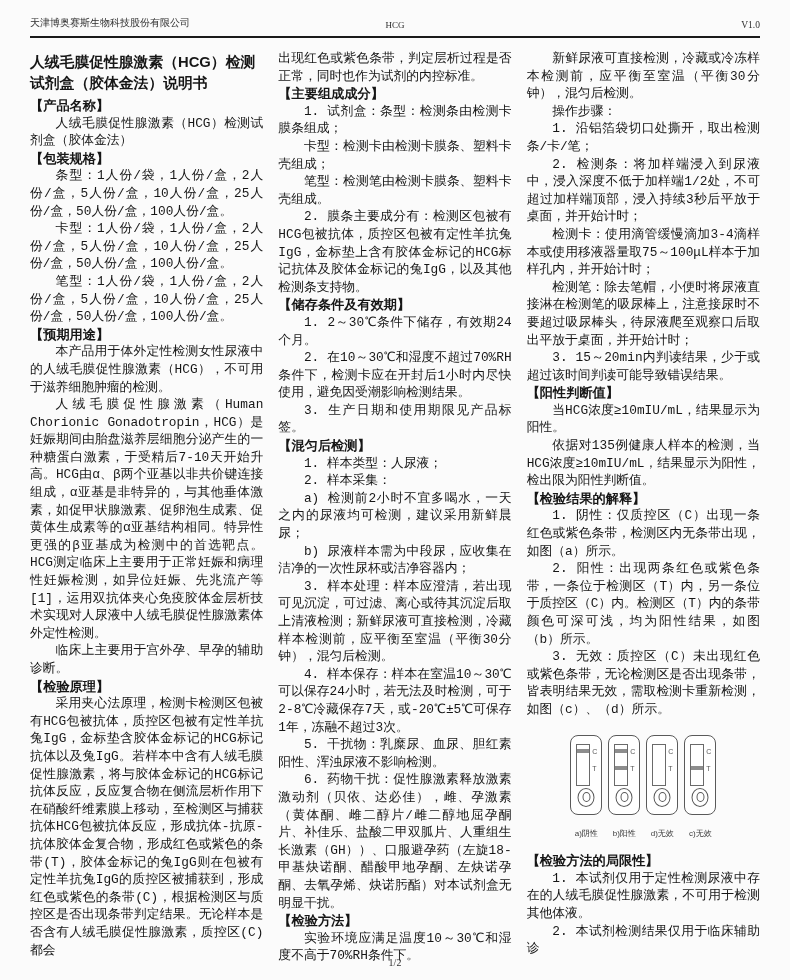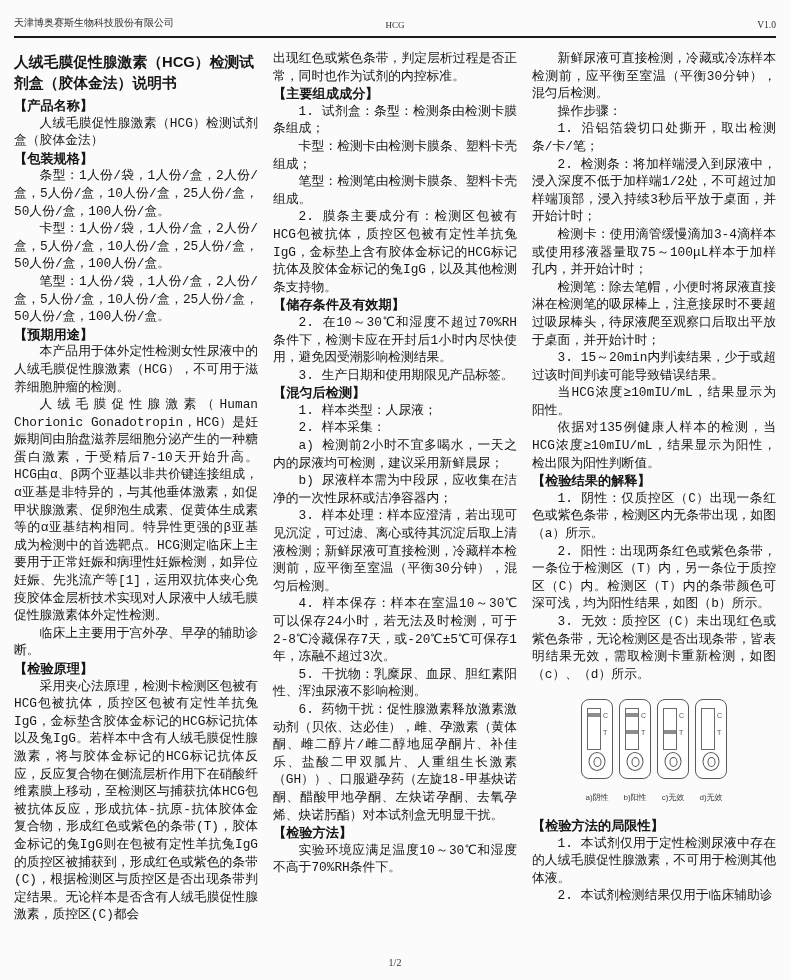--- a/index.html
+++ b/index.html
@@ -1,21 +1,21 @@
 <!DOCTYPE html>
 <html><head>
 <meta charset="utf-8">
 <style>
   html,body{margin:0;padding:0;}
   body{
     width:790px;height:980px;position:relative;overflow:hidden;
     background:#fbfbfb;color:#141414;
     font-family:"Liberation Sans","DejaVu Sans",sans-serif;
   }
-  .page{padding:0 14px;}
+  .page{padding:0 30px;}
   .pg-header{
     display:flex;align-items:flex-end;
     padding:16px 0 6px 0;border-bottom:2px solid #1a1a1a;
     font-family:"Liberation Serif","DejaVu Serif",serif;
     font-size:10px;color:#2d2d2d;
   }
   .pg-header .h-left{flex:1;text-align:left;}
   .pg-header .h-center{flex:1;text-align:center;font-size:9px;}
   .pg-header .h-right{flex:1;text-align:right;font-size:9.5px;}
   .columns{display:flex;gap:15px;padding-top:12px;}
@@ -84,20 +84,21 @@
         <div class="para">采用夹心法原理，检测卡检测区包被有HCG包被抗体，质控区包被有定性羊抗兔IgG，金标垫含胶体金标记的HCG标记抗体以及兔IgG。若样本中含有人绒毛膜促性腺激素，将与胶体金标记的HCG标记抗体反应，反应复合物在侧流层析作用下在硝酸纤维素膜上移动，至检测区与捕获抗体HCG包被抗体反应，形成抗体-抗原-抗体胶体金复合物，形成红色或紫色的条带(T)，胶体金标记的兔IgG则在包被有定性羊抗兔IgG的质控区被捕获到，形成红色或紫色的条带(C)，根据检测区与质控区是否出现条带判定结果。无论样本是否含有人绒毛膜促性腺激素，质控区(C)都会</div>
       </div>
     <div class="col">
         <div class="para noindent">出现红色或紫色条带，判定层析过程是否正常，同时也作为试剂的内控标准。</div>
         <div class="heading">【主要组成成分】</div>
         <div class="para">1. 试剂盒：条型：检测条由检测卡膜条组成；</div>
         <div class="para">卡型：检测卡由检测卡膜条、塑料卡壳组成；</div>
         <div class="para">笔型：检测笔由检测卡膜条、塑料卡壳组成。</div>
         <div class="para">2. 膜条主要成分有：检测区包被有HCG包被抗体，质控区包被有定性羊抗兔IgG，金标垫上含有胶体金标记的HCG标记抗体及胶体金标记的兔IgG，以及其他检测条支持物。</div>
         <div class="heading">【储存条件及有效期】</div>
+        <div class="para">1. 2～30℃条件下储存，有效期24个月。</div>
         <div class="para">2. 在10～30℃和湿度不超过70%RH条件下，检测卡应在开封后1小时内尽快使用，避免因受潮影响检测结果。</div>
         <div class="para">3. 生产日期和使用期限见产品标签。</div>
         <div class="heading">【混匀后检测】</div>
         <div class="para">1. 样本类型：人尿液；</div>
         <div class="para">2. 样本采集：</div>
         <div class="para">a) 检测前2小时不宜多喝水，一天之内的尿液均可检测，建议采用新鲜晨尿；</div>
         <div class="para">b) 尿液样本需为中段尿，应收集在洁净的一次性尿杯或洁净容器内；</div>
         <div class="para">3. 样本处理：样本应澄清，若出现可见沉淀，可过滤、离心或待其沉淀后取上清液检测；新鲜尿液可直接检测，冷藏样本检测前，应平衡至室温（平衡30分钟），混匀后检测。</div>
         <div class="para">4. 样本保存：样本在室温10～30℃可以保存24小时，若无法及时检测，可于2-8℃冷藏保存7天，或-20℃±5℃可保存1年，冻融不超过3次。</div>
         <div class="para">5. 干扰物：乳糜尿、血尿、胆红素阳性、浑浊尿液不影响检测。</div>
@@ -106,20 +107,21 @@
         <div class="para">实验环境应满足温度10～30℃和湿度不高于70%RH条件下。</div>
       </div>
     <div class="col">
         <div class="para">新鲜尿液可直接检测，冷藏或冷冻样本检测前，应平衡至室温（平衡30分钟），混匀后检测。</div>
         <div class="para">操作步骤：</div>
         <div class="para">1. 沿铝箔袋切口处撕开，取出检测条/卡/笔；</div>
         <div class="para">2. 检测条：将加样端浸入到尿液中，浸入深度不低于加样端1/2处，不可超过加样端顶部，浸入持续3秒后平放于桌面，并开始计时；</div>
         <div class="para">检测卡：使用滴管缓慢滴加3-4滴样本或使用移液器量取75～100μL样本于加样孔内，并开始计时；</div>
         <div class="para">检测笔：除去笔帽，小便时将尿液直接淋在检测笔的吸尿棒上，注意接尿时不要超过吸尿棒头，待尿液爬至观察口后取出平放于桌面，并开始计时；</div>
         <div class="para">3. 15～20min内判读结果，少于或超过该时间判读可能导致错误结果。</div>
+        <div class="heading">【阳性判断值】</div>
         <div class="para">当HCG浓度≥10mIU/mL，结果显示为阳性。</div>
         <div class="para">依据对135例健康人样本的检测，当HCG浓度≥10mIU/mL，结果显示为阳性，检出限为阳性判断值。</div>
         <div class="heading">【检验结果的解释】</div>
         <div class="para">1. 阴性：仅质控区（C）出现一条红色或紫色条带，检测区内无条带出现，如图（a）所示。</div>
         <div class="para">2. 阳性：出现两条红色或紫色条带，一条位于检测区（T）内，另一条位于质控区（C）内。检测区（T）内的条带颜色可深可浅，均为阳性结果，如图（b）所示。</div>
         <div class="para">3. 无效：质控区（C）未出现红色或紫色条带，无论检测区是否出现条带，皆表明结果无效，需取检测卡重新检测，如图（c）、（d）所示。</div>
         <div class="figure">
           <div class="cassette-wrap">
             <div class="cassette">
               <div class="window">
@@ -142,41 +144,41 @@
               <div class="mark mark-c">C</div>
               <div class="mark mark-t">T</div>
               <div class="well">
                 <div class="well-inner"></div>
               </div>
             </div>
             <div class="cassette-label">b)阳性</div>
           </div>
           <div class="cassette-wrap">
             <div class="cassette">
+              <div class="window"></div>
+              <div class="mark mark-c">C</div>
+              <div class="mark mark-t">T</div>
+              <div class="well">
+                <div class="well-inner"></div>
+              </div>
+            </div>
+            <div class="cassette-label">d)无效</div>
+          </div>
+          <div class="cassette-wrap">
+            <div class="cassette">
               <div class="window">
                 <div class="band band-t"></div>
               </div>
               <div class="mark mark-c">C</div>
               <div class="mark mark-t">T</div>
               <div class="well">
                 <div class="well-inner"></div>
               </div>
             </div>
             <div class="cassette-label">c)无效</div>
-          </div>
-          <div class="cassette-wrap">
-            <div class="cassette">
-              <div class="window"></div>
-              <div class="mark mark-c">C</div>
-              <div class="mark mark-t">T</div>
-              <div class="well">
-                <div class="well-inner"></div>
-              </div>
-            </div>
-            <div class="cassette-label">d)无效</div>
           </div>
         </div>
         <div class="heading">【检验方法的局限性】</div>
         <div class="para">1. 本试剂仅用于定性检测尿液中存在的人绒毛膜促性腺激素，不可用于检测其他体液。</div>
         <div class="para">2. 本试剂检测结果仅用于临床辅助诊</div>
       </div>
   </div>
 </div>
 
 <div class="pg-footer">1/2</div>

